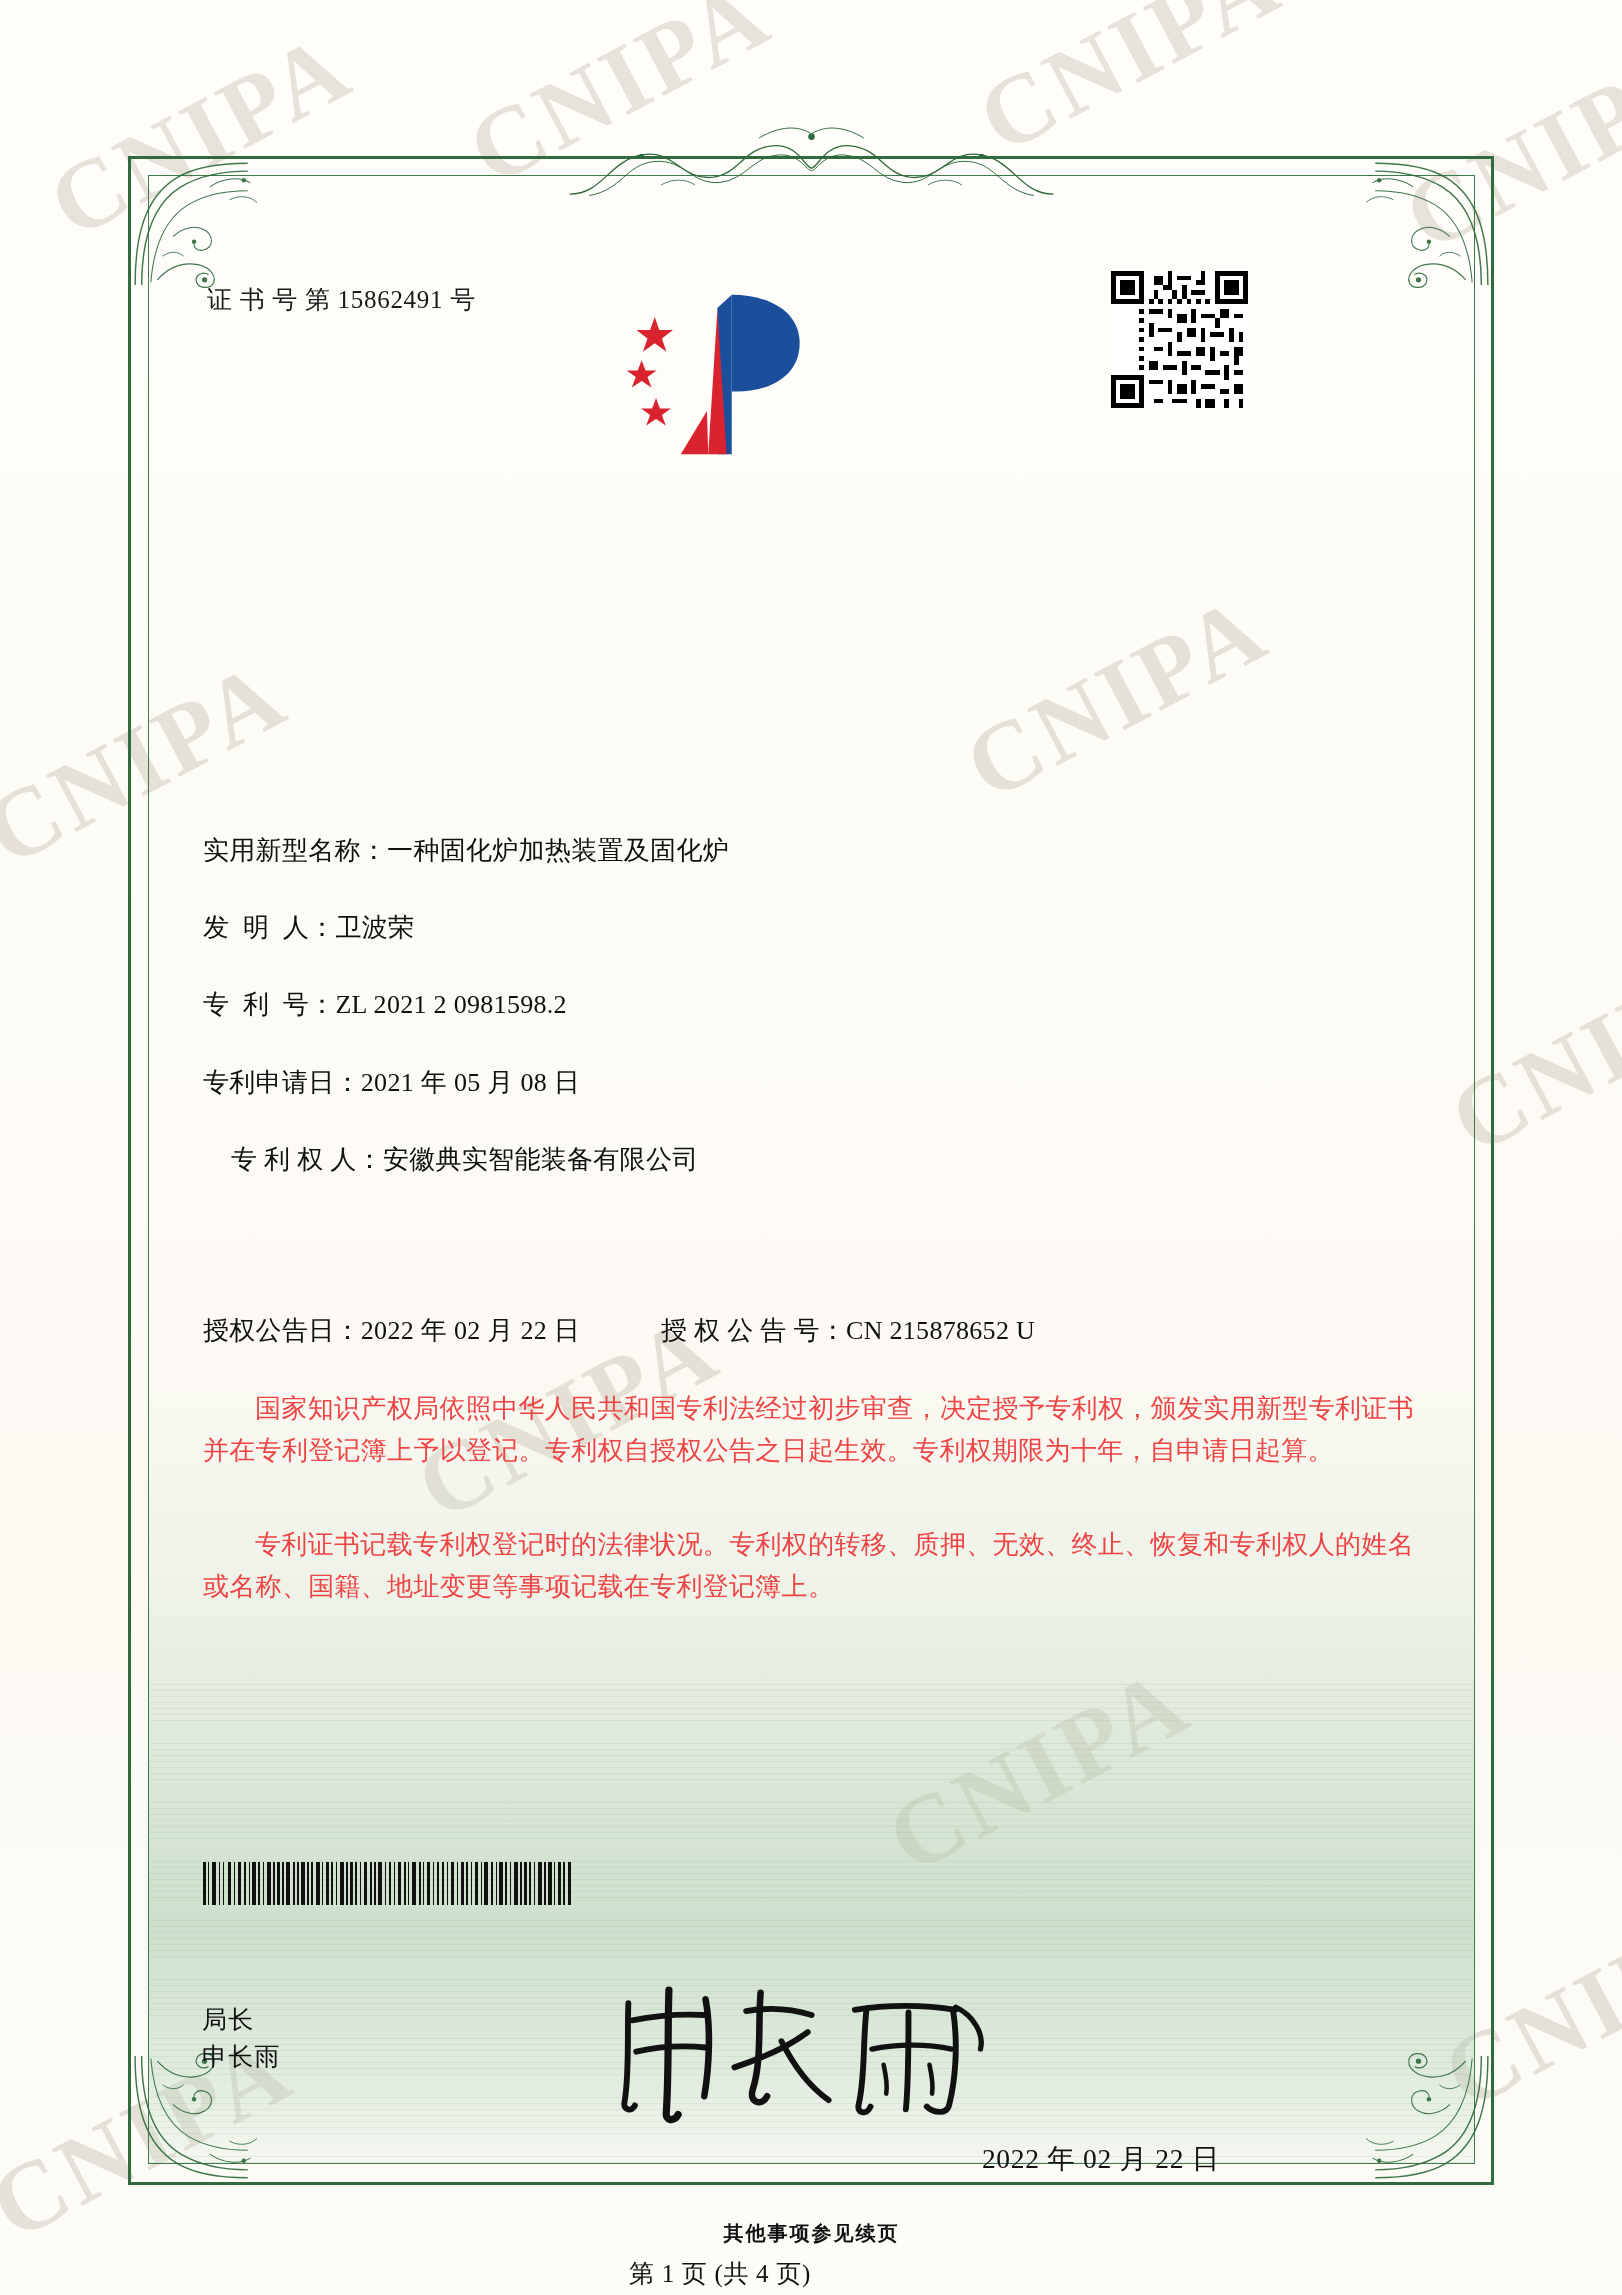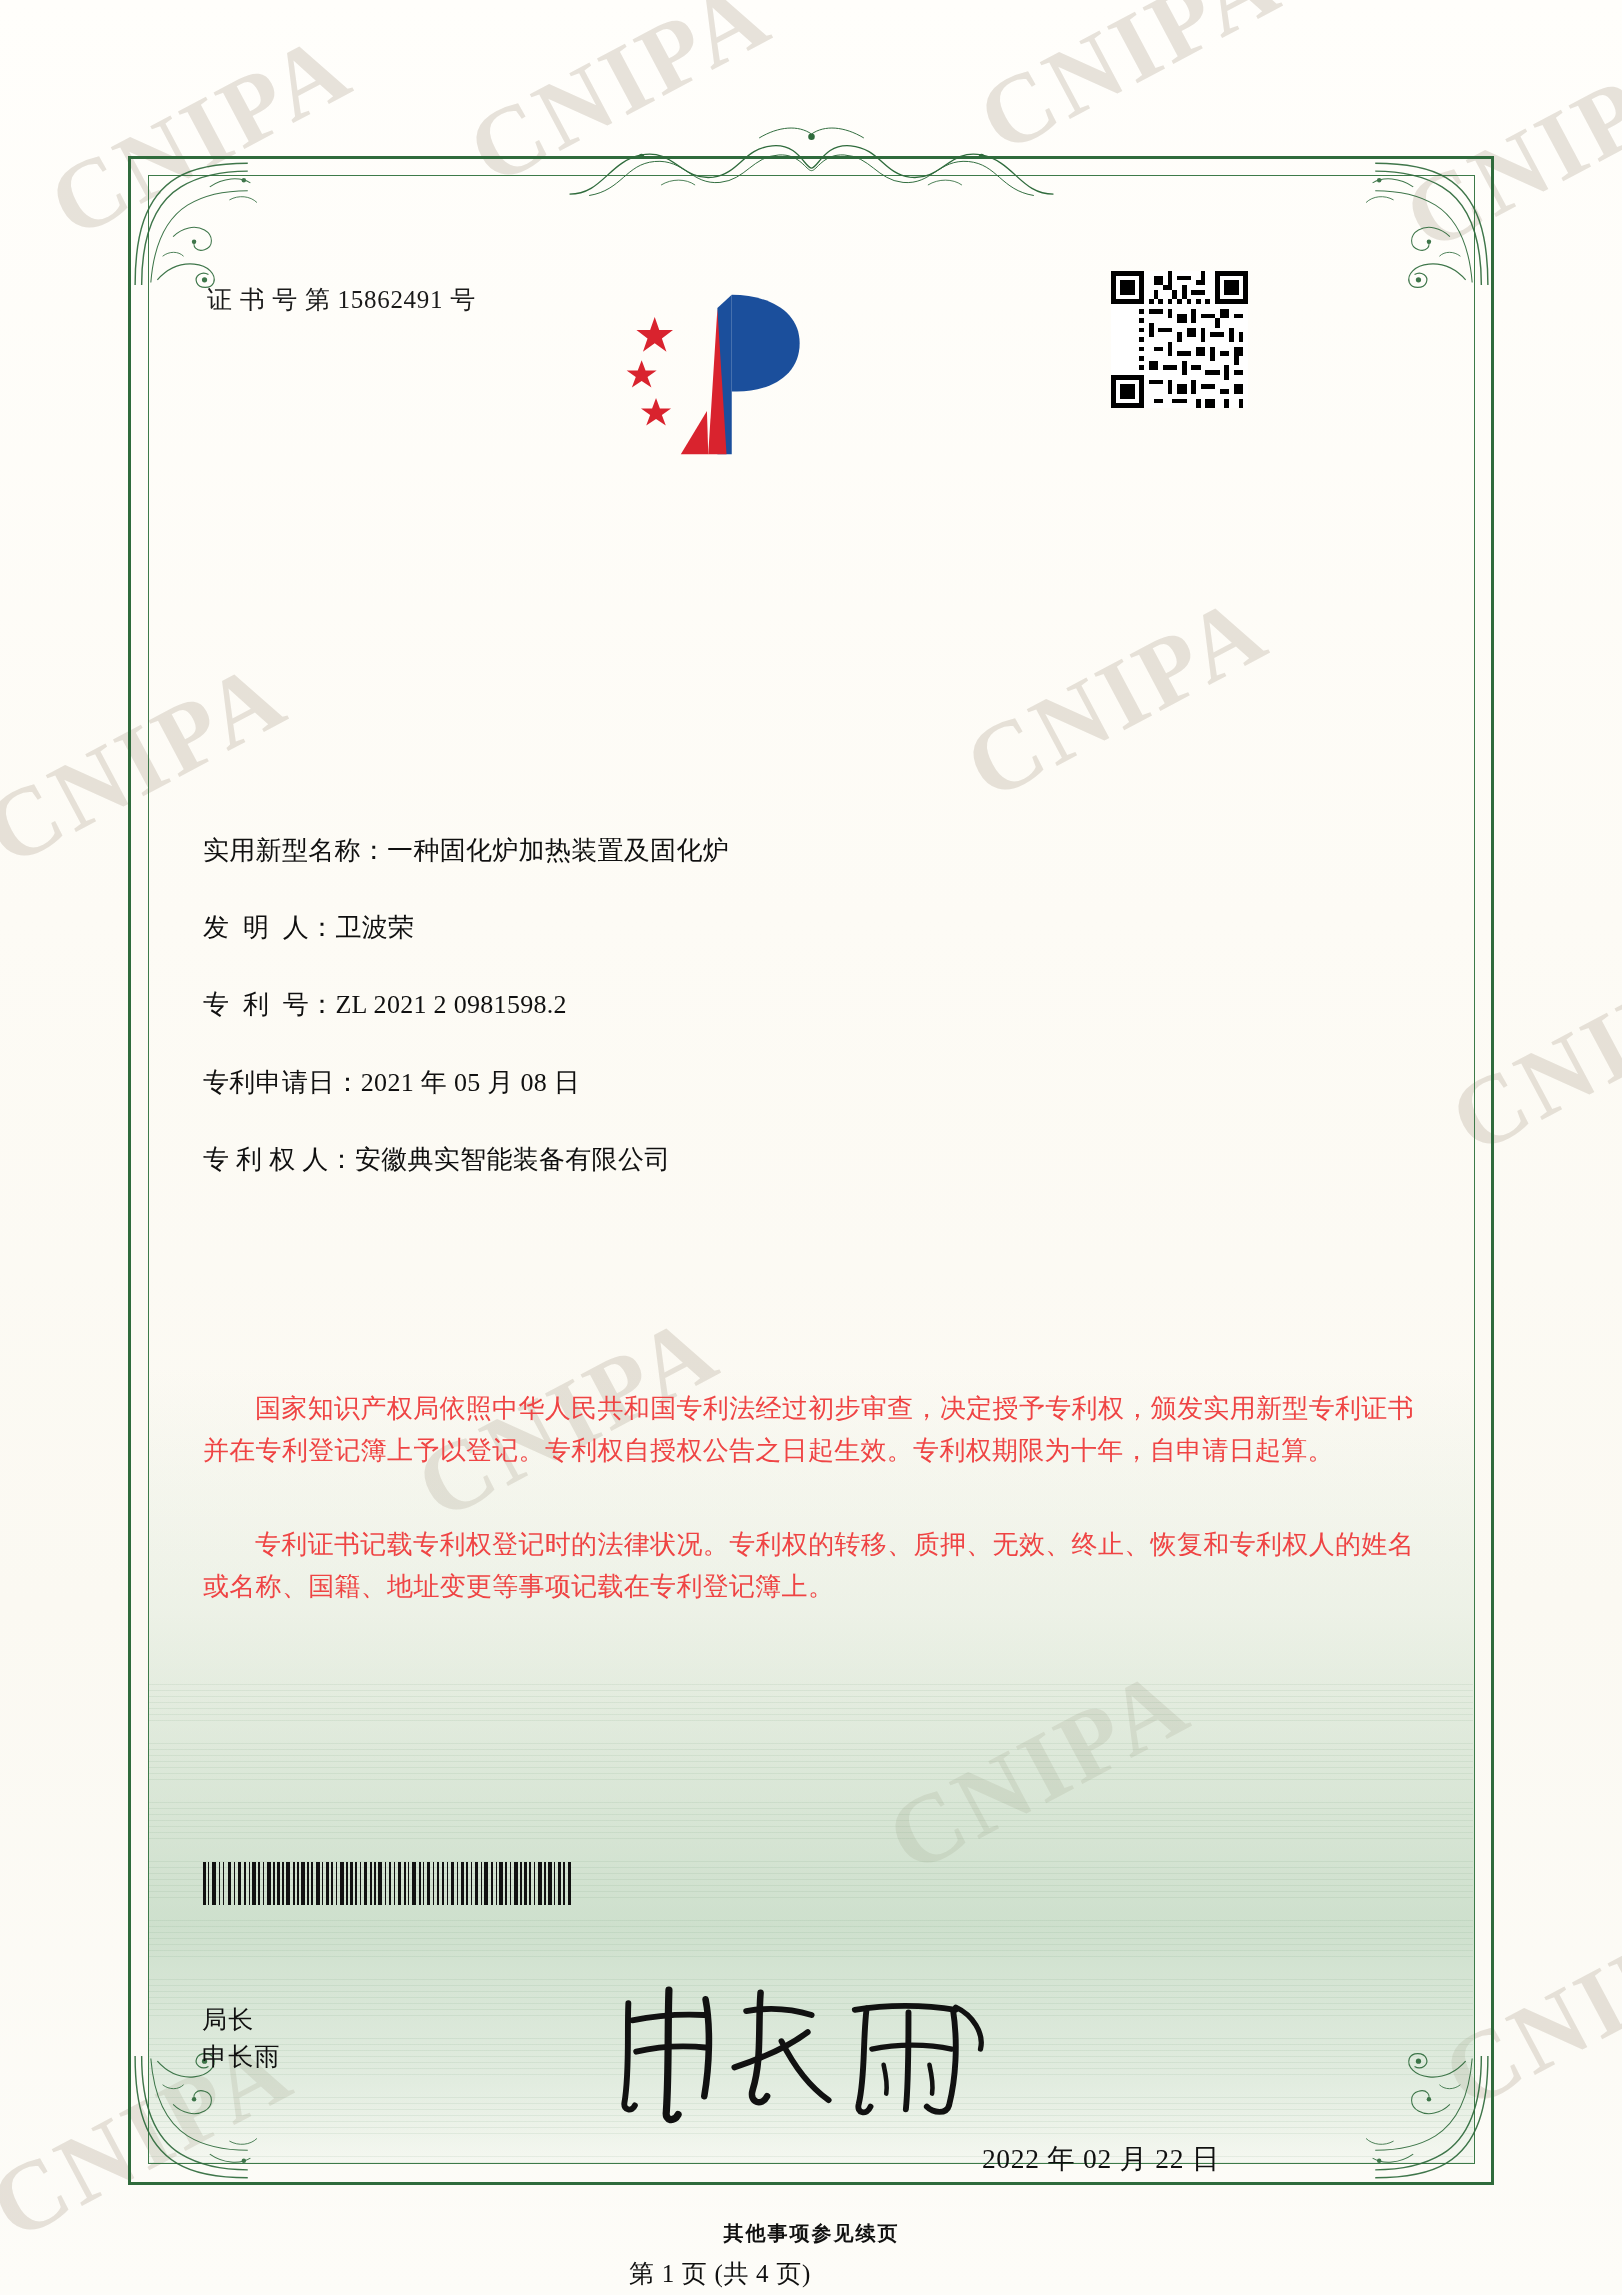--- a/index.html
+++ b/index.html
@@ -174,21 +174,21 @@
   }
   .field-indent-cont {
     display: block;
     padding-left: 216px;
   }
 
   #field-name    { top: 657px; }
   #field-inventor{ top: 734px; }
   #field-patentno{ top: 811px; }
   #field-appdate { top: 889px; }
-  #field-holder  { top: 966px; }
+  #field-holder  { top: 966px; margin-left: 28px; }
   #field-address { top: 1043px; }
   #field-grant   { top: 1137px; }
 
   #grant-no-wrap {
     position: absolute;
     left: 458px;
     top: 0;
     font-size: 26px;
     white-space: pre;
   }
@@ -492,20 +492,24 @@
 
     <div class="field" id="field-appdate">
       <span class="flabel">专利申请日：</span><span class="fvalue">2021 年 05 月 08 日</span>
     </div>
 
     <div class="field" id="field-holder">
       <span class="flabel">专 利 权 人：</span><span class="fvalue">安徽典实智能装备有限公司</span>
     </div>
 
 
+    <div class="field" id="field-grant">
+      <span class="flabel">授权公告日：</span><span class="fvalue">2022 年 02 月 22 日</span>
+      <span id="grant-no-wrap"><span class="flabel">授 权 公 告 号：</span><span class="fvalue">CN 215878652 U</span></span>
+    </div>
 
     <div class="para" id="para1">国家知识产权局依照中华人民共和国专利法经过初步审查，决定授予专利权，颁发实用新型专利证书并在专利登记簿上予以登记。专利权自授权公告之日起生效。专利权期限为十年，自申请日起算。</div>
     <div class="para" id="para2">专利证书记载专利权登记时的法律状况。专利权的转移、质押、无效、终止、恢复和专利权人的姓名或名称、国籍、地址变更等事项记载在专利登记簿上。</div>
 
     <svg id="barcode" viewBox="0 0 700 66" shape-rendering="crispEdges">
       <g fill="#111111">
         <rect x="0" y="0" width="5" height="66"></rect>
           <rect x="8" y="0" width="2" height="66"></rect>
         <rect x="14" y="0" width="6" height="66"></rect>
           <rect x="24" y="0" width="2" height="66"></rect>

